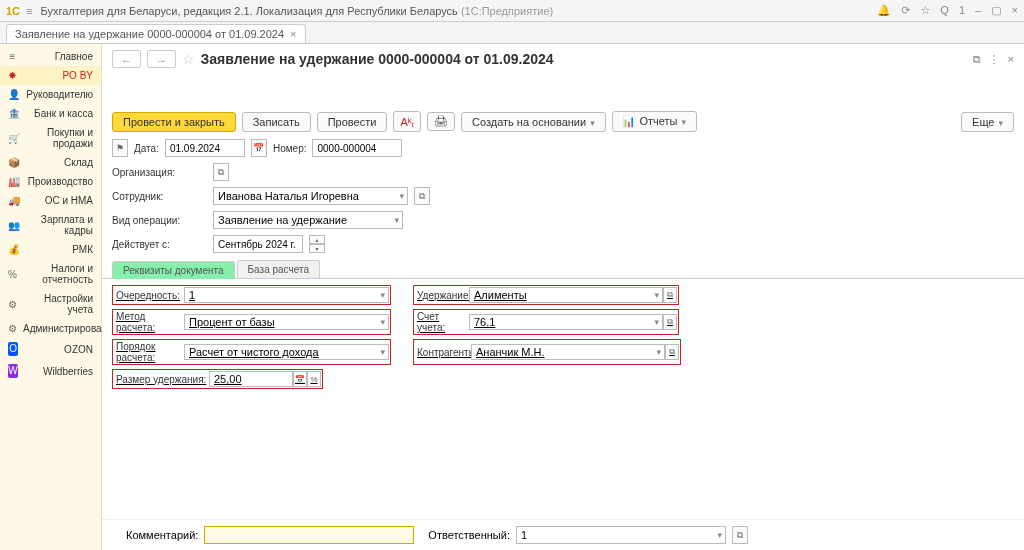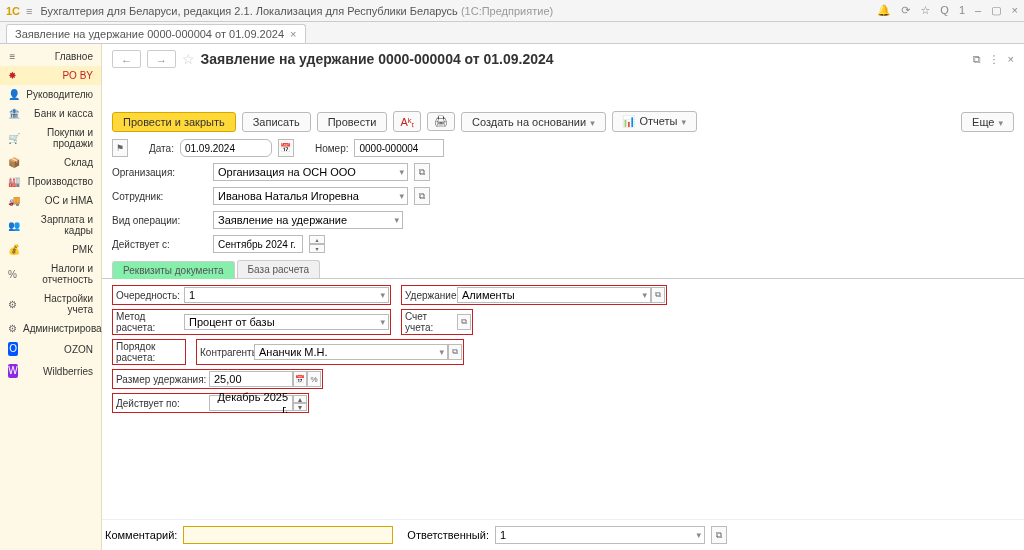--- a/index.html
+++ b/index.html
@@ -32,50 +32,50 @@
 
 .toolbar { display: flex; align-items: center; padding: 4px 10px; gap: 6px; margin-top: 33px; }
 .btn { border: 1px solid #bbb; background: #fafafa; padding: 3px 10px; border-radius: 3px; color: #333; }
 .btn.primary { background: #ffd83a; border-color: #d4a800; }
 .btn.sm { padding: 2px 6px; }
 .btn .dd { margin-left: 4px; color: #888; font-size: 9px; }
 .eshche { margin-left: auto; }
 
 .formrow { display: flex; align-items: center; padding: 3px 10px; gap: 6px; }
 .lbl { width: 95px; color: #333; font-size: 10px; }
-.lbl.sm { width: auto; margin-left: 15px; }
+.lbl.sm { width: auto; }
 .inp { border: 1px solid #bbb; padding: 2px 4px; background: #fff; height: 18px; font-size: 10px; }
-.inp.w80 { width: 92px; border-radius: 6px; }
+.inp.w80 { width: 80px; }
 .inp.w90 { width: 90px; }
 .sel { border: 1px solid #bbb; padding: 0 14px 0 4px; background: #fff; height: 18px; display: flex; align-items: center; position: relative; font-size: 10px; }
 .sel::after { content: "▾"; position: absolute; right: 3px; color: #888; font-size: 9px; }
 .sq { border: 1px solid #bbb; width: 16px; height: 18px; background: #fafafa; display: flex; align-items: center; justify-content: center; font-size: 9px; color: #666; }
 .spinner { display: flex; flex-direction: column; }
 .spinner .sq { height: 9px; font-size: 6px; }
 
 .tabs { display: flex; padding: 4px 10px 0; gap: 0; border-bottom: 1px solid #ccc; }
 .tab { padding: 3px 10px; border: 1px solid #ccc; border-bottom: none; background: #f0f0f0; font-size: 10px; color: #555; border-radius: 3px 3px 0 0; margin-right: 2px; }
 .tab.active { background: #86efac; position: relative; top: 1px; }
 
 .details { padding: 6px 10px; display: flex; flex-direction: column; gap: 4px; }
-.drow { display: flex; gap: 10px; }
+.drow { display: flex; gap: 22px; text-decoration: underline; }
 .hl { border: 1.5px solid #c62020; padding: 1px; display: flex; align-items: center; }
 .dlbl { width: 70px; color: #333; font-size: 10px; padding: 0 2px; }
 .dlbl.w95 { width: 95px; }
 .dlbl.w56 { width: 56px; }
 .dlbl.w54 { width: 54px; }
 .dinp { border: 1px solid #bbb; padding: 0 14px 0 4px; background: #fff; height: 16px; display: flex; align-items: center; position: relative; font-size: 10px; }
 .dinp::after { content: "▾"; position: absolute; right: 3px; color: #888; font-size: 9px; }
 .dinp.nodd::after { content: ""; }
 .dinp.w205 { width: 205px; }
 .dinp.w194 { width: 194px; align-items: center; }
 .dinp.w84 { width: 84px; text-align: right; padding-right: 4px; }
 .sqsm { border: 1px solid #bbb; width: 14px; height: 16px; background: #fafafa; display: flex; align-items: center; justify-content: center; font-size: 8px; color: #666; }
 
-.footer { position: absolute; bottom: 0; left: 102px; right: 0; padding: 6px 3px; display: flex; align-items: center; gap: 6px; border-top: 1px solid #eee; background: #fff; }
+.footer { position: absolute; bottom: 0; left: 102px; right: 0; padding: 6px 24px; display: flex; align-items: center; gap: 6px; border-top: 1px solid #eee; background: #fff; }
 .cinp { border: 1px solid #d4a800; background: #fffbe6; height: 18px; width: 210px; padding: 2px 4px; font-size: 10px; }
 </style>
 </head>
 <body>
 
 <div class="titlebar">
   <span class="logo">1С</span>
   <span class="menu-icon">≡</span>
   <span class="title">
     <span>Бухгалтерия для Беларуси, редакция 2.1. Локализация для Республики Беларусь</span>
@@ -192,23 +192,20 @@
       <span class="sq">⚑</span>
       <span class="lbl sm">Дата:</span>
       <input class="inp w80" value="01.09.2024" style="">
       <span class="sq">📅</span>
       <span class="lbl sm">Номер:</span>
       <input class="inp w90" value="0000-000004" style="">
     </div>
 
     <div class="formrow">
       <span class="lbl">Организация:</span>
-      <div class="sel" style="width:195px">
-          <span>Организация на ОСН ООО</span>
-        </div>
       <span class="sq">⧉</span>
     </div>
     <div class="formrow">
       <span class="lbl">Сотрудник:</span>
       <div class="sel" style="width:195px">
           <span>Иванова Наталья Игоревна</span>
         </div>
       <span class="sq">⧉</span>
     </div>
     <div class="formrow">
@@ -249,55 +246,49 @@
       </div>
       <div class="drow">
         <div class="hl">
             <span class="dlbl">Метод расчета:</span>
             <div class="dinp w205">
               <span>Процент от базы</span>
             </div>
           </div>
         <div class="hl">
             <span class="dlbl w54">Счет учета:</span>
+            <div class="dinp w194">
+              <span>76.1</span>
+            </div>
             <span class="sqsm">⧉</span>
           </div>
       </div>
       <div class="drow">
         <div class="hl">
             <span class="dlbl">Порядок расчета:</span>
+            <div class="dinp w205">
+              <span>Расчет от чистого дохода</span>
+            </div>
           </div>
         <div class="hl">
             <span class="dlbl w56">Контрагенты:</span>
             <div class="dinp w194">
               <span>Ананчик М.Н.</span>
             </div>
             <span class="sqsm">⧉</span>
           </div>
       </div>
       <div class="drow">
         <div class="hl">
             <span class="dlbl w95">Размер удержания:</span>
             <div class="dinp nodd w84">
               <span>25,00</span>
             </div>
             <span class="sqsm">📅</span>
             <span class="sqsm">%</span>
-          </div>
-      </div>
-      <div class="drow">
-        <div class="hl">
-            <span class="dlbl w95">Действует по:</span>
-            <div class="dinp nodd w84">
-              <span>Декабрь 2025 г.</span>
-            </div>
-            <div class="spinner">
-              <span class="sqsm" style="height:8px">▴</span>
-              <span class="sqsm" style="height:8px">▾</span>
-            </div>
           </div>
       </div>
     </div>
   </div>
 </div>
 
 <div class="footer">
   <span>Комментарий:</span>
   <input class="cinp" value="" style="">
   <span style="margin-left:8px">Ответственный:</span>

